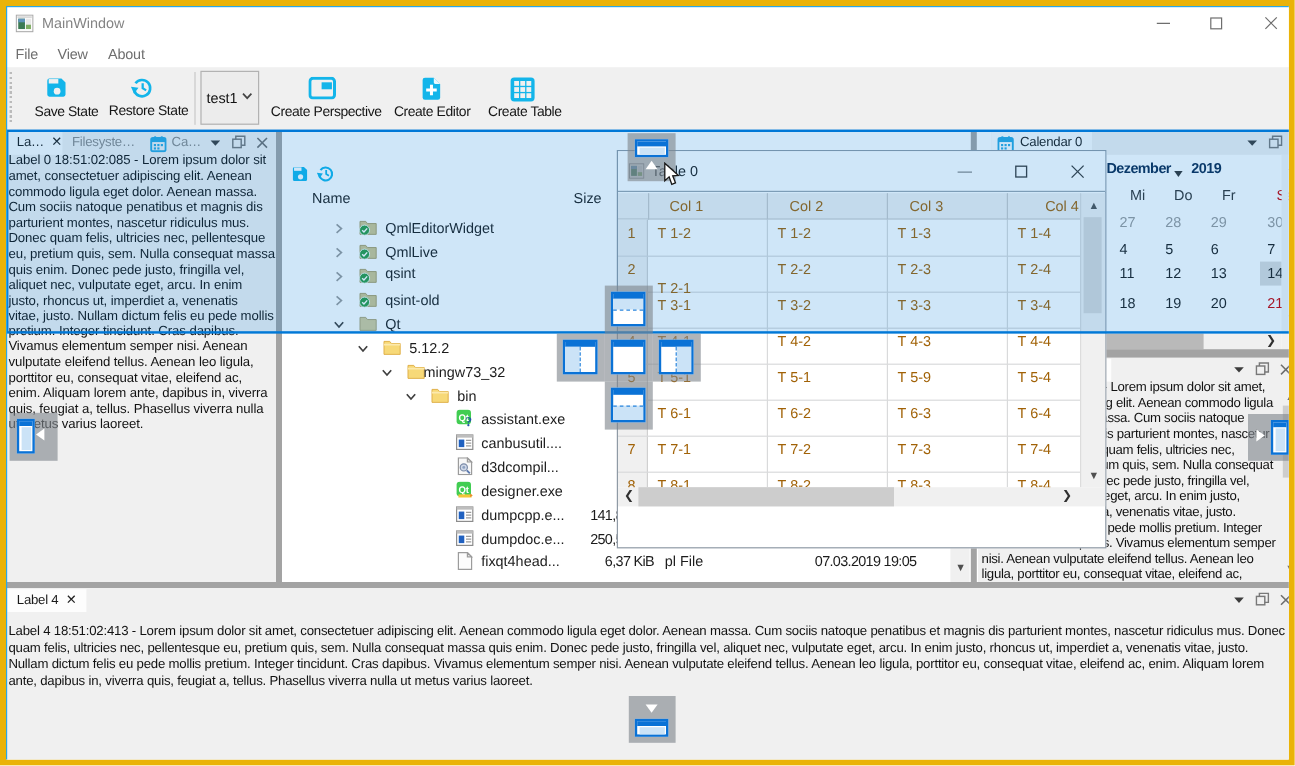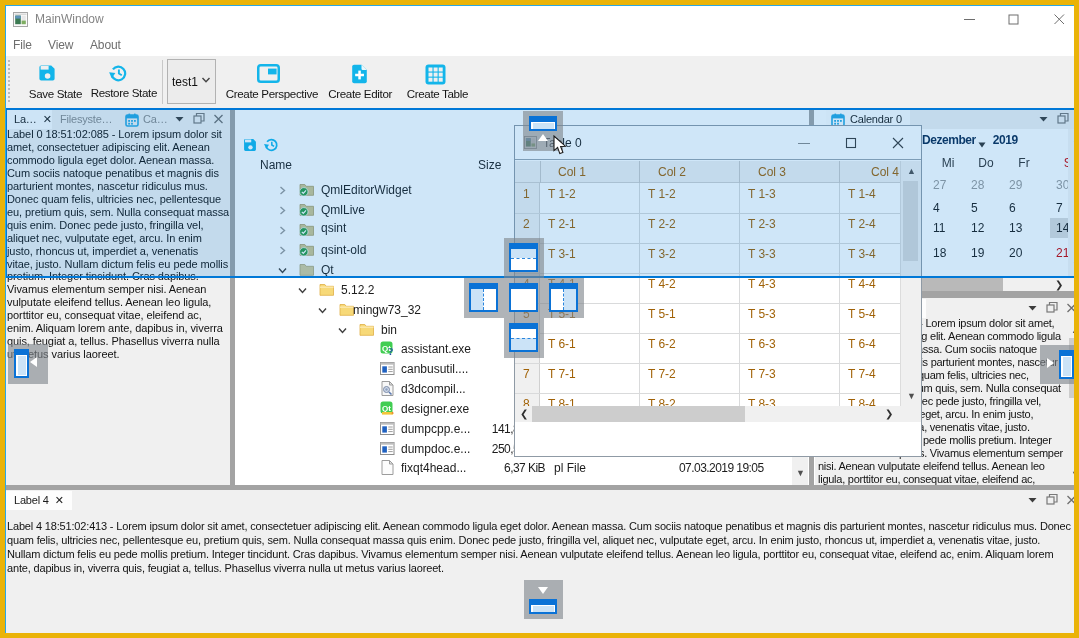--- a/index.html
+++ b/index.html
@@ -512,38 +512,38 @@
       <div class="tgrid" style="left:0;top:177px;width:385px;height:1px"></div>
       <div class="tgrid" style="left:0;top:207px;width:385px;height:1px"></div>
       <div class="tgrid" style="left:0;top:237px;width:385px;height:1px"></div>
       <div class="tgrid" style="left:0;top:267px;width:385px;height:1px"></div>
       <div class="twcell" style="left:8px;top:61px">1</div>
         <div class="twcell" style="left:33px;top:61px">T 1-2</div>
         <div class="twcell" style="left:133px;top:61px">T 1-2</div>
         <div class="twcell" style="left:233px;top:61px">T 1-3</div>
         <div class="twcell" style="left:333px;top:61px">T 1-4</div>
       <div class="twcell" style="left:8px;top:91px">2</div>
-        <div class="twcell" style="left:33px;top:91px">T 2-1</div>
+        <div class="twcell" style="left:33px;top:107px">T 2-1</div>
         <div class="twcell" style="left:133px;top:91px">T 2-2</div>
         <div class="twcell" style="left:233px;top:91px">T 2-3</div>
         <div class="twcell" style="left:333px;top:91px">T 2-4</div>
       <div class="twcell" style="left:8px;top:121px">3</div>
         <div class="twcell" style="left:33px;top:121px">T 3-1</div>
         <div class="twcell" style="left:133px;top:121px">T 3-2</div>
         <div class="twcell" style="left:233px;top:121px">T 3-3</div>
         <div class="twcell" style="left:333px;top:121px">T 3-4</div>
       <div class="twcell" style="left:8px;top:151px">4</div>
         <div class="twcell" style="left:33px;top:151px">T 4-1</div>
         <div class="twcell" style="left:133px;top:151px">T 4-2</div>
         <div class="twcell" style="left:233px;top:151px">T 4-3</div>
         <div class="twcell" style="left:333px;top:151px">T 4-4</div>
       <div class="twcell" style="left:8px;top:181px">5</div>
         <div class="twcell" style="left:33px;top:181px">T 5-1</div>
         <div class="twcell" style="left:133px;top:181px">T 5-1</div>
-        <div class="twcell" style="left:233px;top:181px">T 5-3</div>
+        <div class="twcell" style="left:233px;top:181px">T 5-9</div>
         <div class="twcell" style="left:333px;top:181px">T 5-4</div>
       <div class="twcell" style="left:8px;top:211px">6</div>
         <div class="twcell" style="left:33px;top:211px">T 6-1</div>
         <div class="twcell" style="left:133px;top:211px">T 6-2</div>
         <div class="twcell" style="left:233px;top:211px">T 6-3</div>
         <div class="twcell" style="left:333px;top:211px">T 6-4</div>
       <div class="twcell" style="left:8px;top:241px">7</div>
         <div class="twcell" style="left:33px;top:241px">T 7-1</div>
         <div class="twcell" style="left:133px;top:241px">T 7-2</div>
         <div class="twcell" style="left:233px;top:241px">T 7-3</div>

